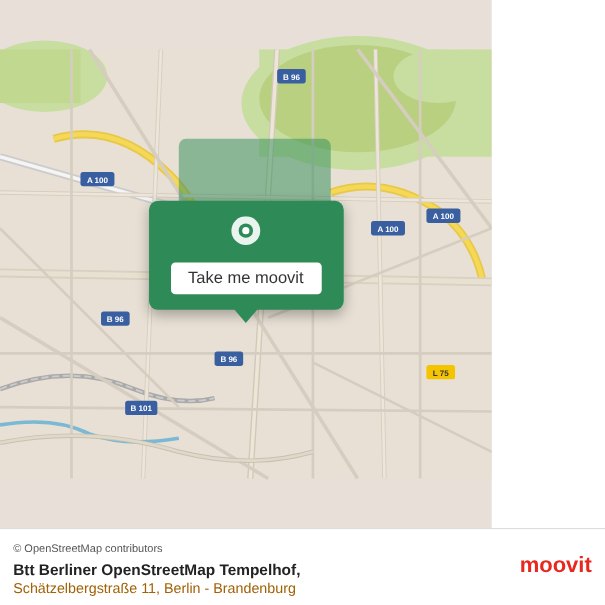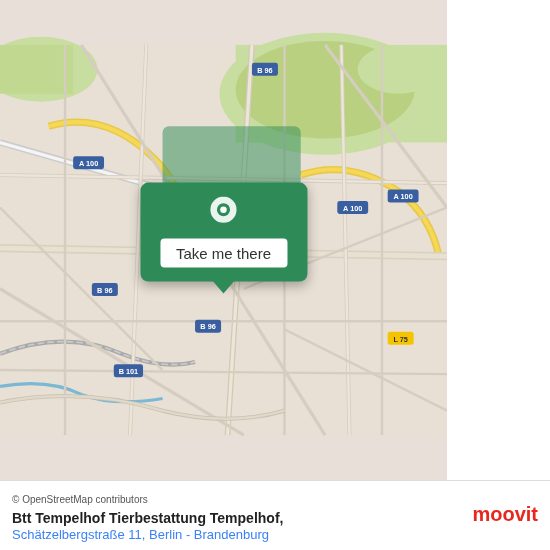--- a/index.html
+++ b/index.html
@@ -102,21 +102,21 @@
 
     #place-name {
       font-size: 14px;
       font-weight: bold;
       color: #222;
       line-height: 1.3;
     }
 
     #place-sub {
       font-size: 13px;
-      color: #3b82f6;
+      color: #a16207;
     }
 
     #moovit-logo {
       position: absolute;
       right: 12px;
       bottom: 24px;
       display: flex;
       align-items: center;
     }
 
@@ -221,29 +221,29 @@
   </svg>
 
   <div id="popup-overlay">
     <div id="popup-box">
 
       <svg id="location-icon" viewBox="0 0 36 44" xmlns="http://www.w3.org/2000/svg">
         <circle cx="18" cy="16" r="16" fill="white" opacity="0.9"></circle>
         <circle cx="18" cy="16" r="8" fill="#2e8b57"></circle>
         <circle cx="18" cy="16" r="4" fill="white"></circle>
       </svg>
-      <button id="take-me-there-btn">Take me there</button>
+      <button id="take-me-there-btn">Take me moovit</button>
     </div>
   </div>
 </div>
 
 <div id="bottom-bar">
   <div id="attribution">
     <span>© OpenStreetMap contributors</span>
   </div>
   <div>
-    <div id="place-name">Btt Tempelhof Tierbestattung Tempelhof,</div>
+    <div id="place-name">Btt Berliner OpenStreetMap Tempelhof,</div>
     <div id="place-sub">Schätzelbergstraße 11, Berlin - Brandenburg</div>
   </div>
   <div id="moovit-logo">
     <span id="moovit-text">moovit</span>
   </div>
 </div>
 
 </body></html>

